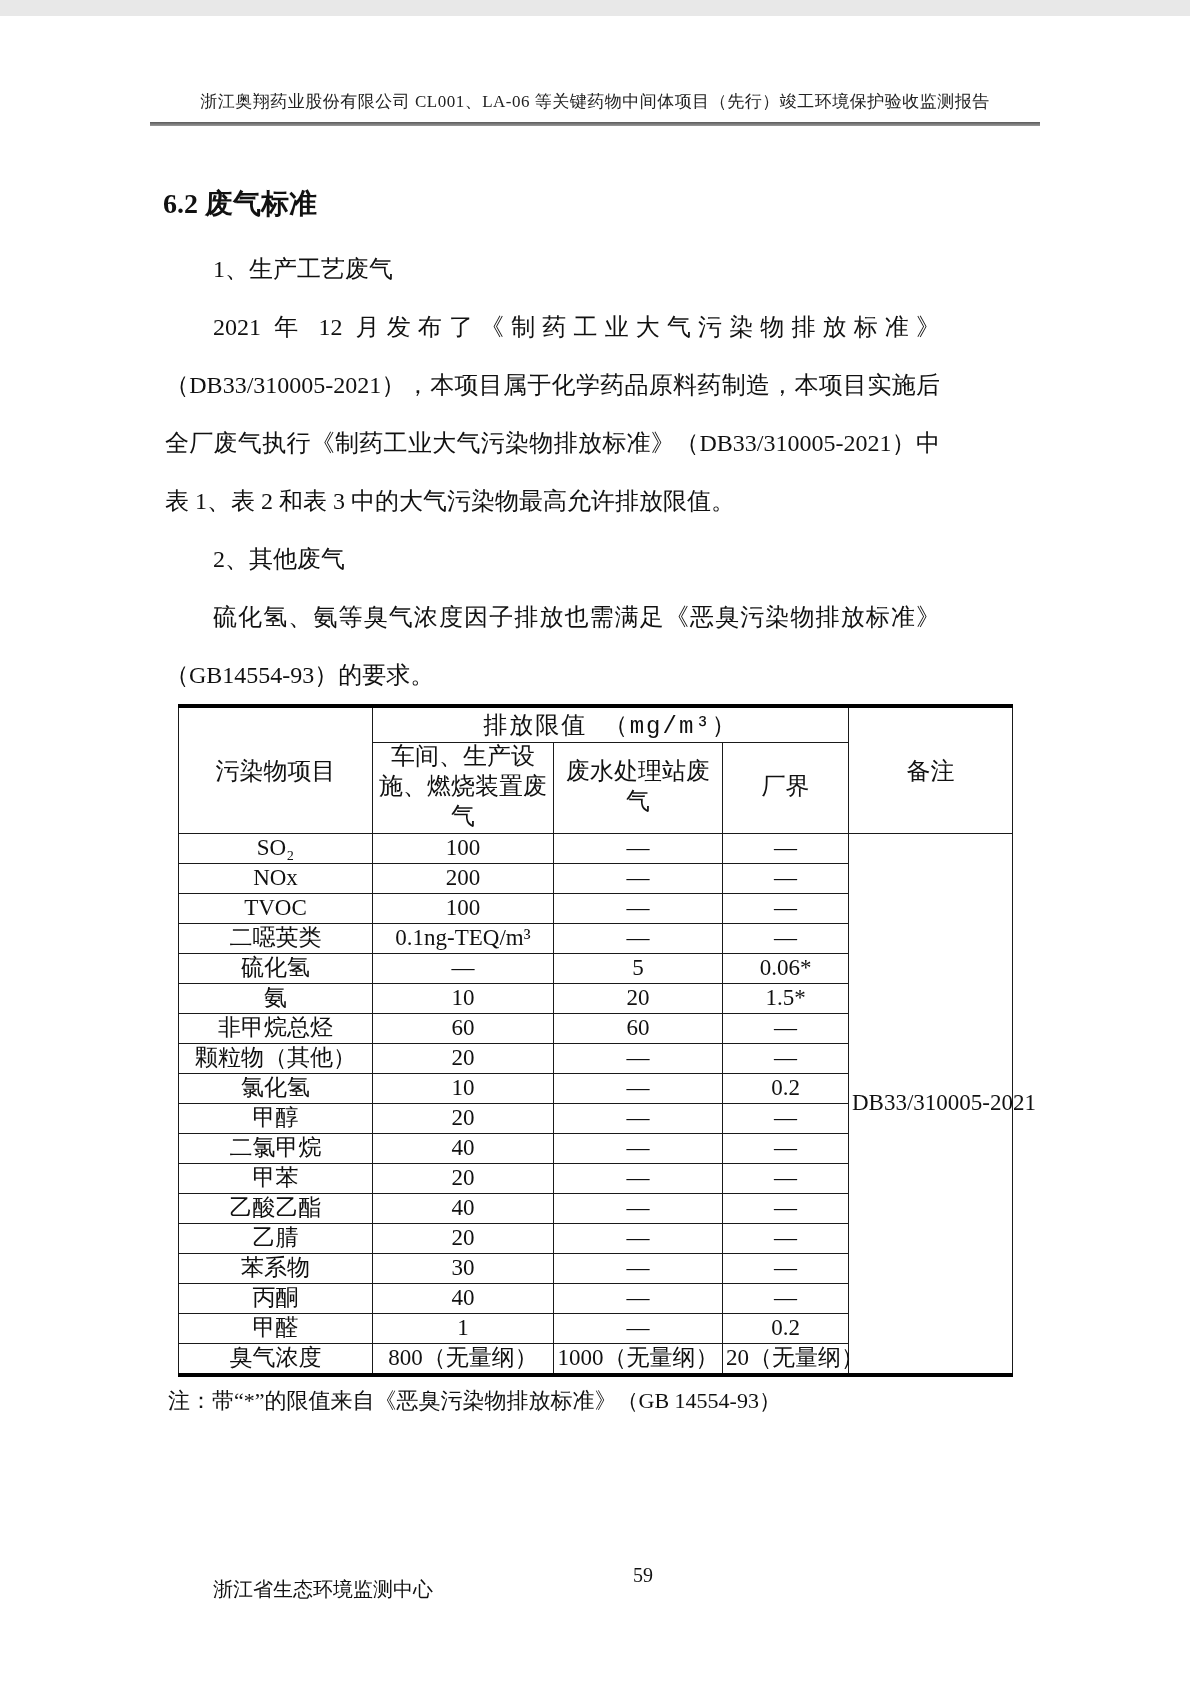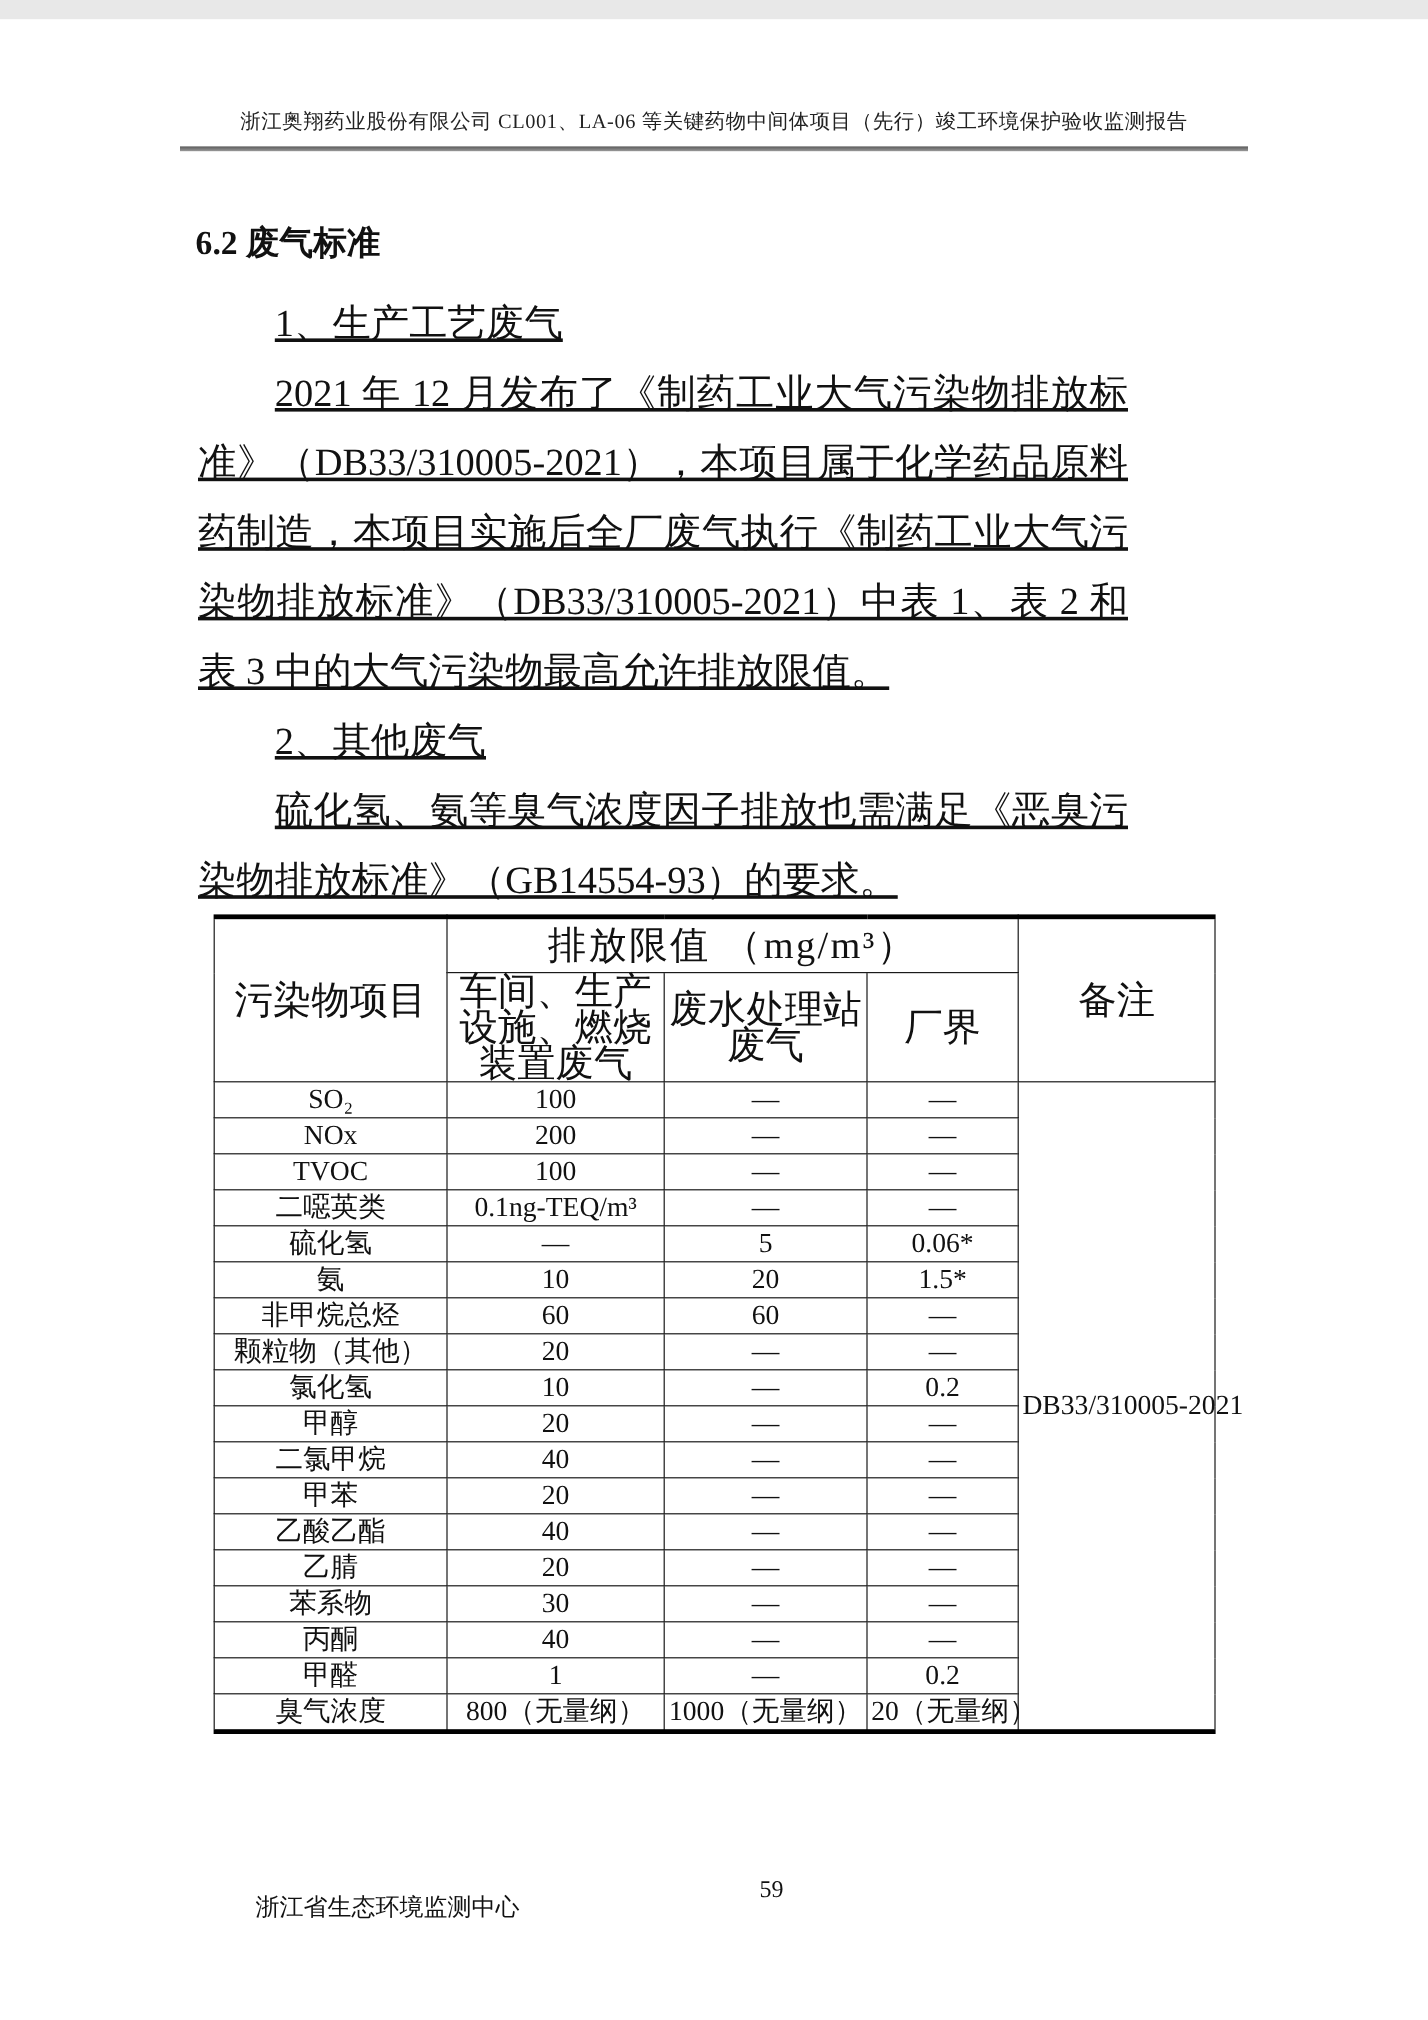--- a/index.html
+++ b/index.html
@@ -40,26 +40,25 @@
   }
   .section-title {
     margin: 0 0 14px 13px;
     font-size: 28px;
     font-weight: bold;
     line-height: 44px;
   }
   .para {
     margin: 0 0 0 15px;
     width: 775px;
-    font-size: 32px;
+    font-size: 24px;
     line-height: 58px;
     text-align: justify;
     text-indent: 2em;
     word-break: break-word;
-    text-decoration: underline;
   }
 
   
   .table-caption {
     margin: 26px 0 7px 28px;
     width: 834px;
     text-align: center;
     font-size: 25px;
     font-weight: bold;
     line-height: 34px;
@@ -75,21 +74,21 @@
     border-right: none;
   }
   table.std-table th, table.std-table td {
     border: 1.5px solid #1a1a1a;
     font-weight: normal;
     text-align: center;
     vertical-align: middle;
     padding: 0 3px;
     color: #111;
   }
-  table.std-table th { font-size: 32px; }
+  table.std-table th { font-size: 24px; font-family: Liberation Mono, monospace; }
   th.c-group  { height: 34px; letter-spacing: 2px; }
   th.c-sub    { height: 60px; line-height: 30px; }
   th.c-pollutant, th.c-remark { font-size: 25px; }
   table.std-table td {
     height: 29px;
     font-size: 23px;
     line-height: 1.05;
     white-space: nowrap;
     overflow: visible;
   }
@@ -258,20 +257,21 @@
   </tr>
           <tr>
     <td>臭气浓度</td>
     <td>800（无量纲）</td>
     <td>1000（无量纲）</td>
     <td>20（无量纲）</td>
   </tr>
         </tbody>
     </table>
 
+    <div class="table-note">注：带“*”的限值来自《恶臭污染物排放标准》（GB 14554-93）</div>
   </div>
 
   <div class="page-footer">
     <span class="footer-org">浙江省生态环境监测中心</span>
     <span class="page-number">59</span>
   </div>
 
 </div>
 
 </body></html>

